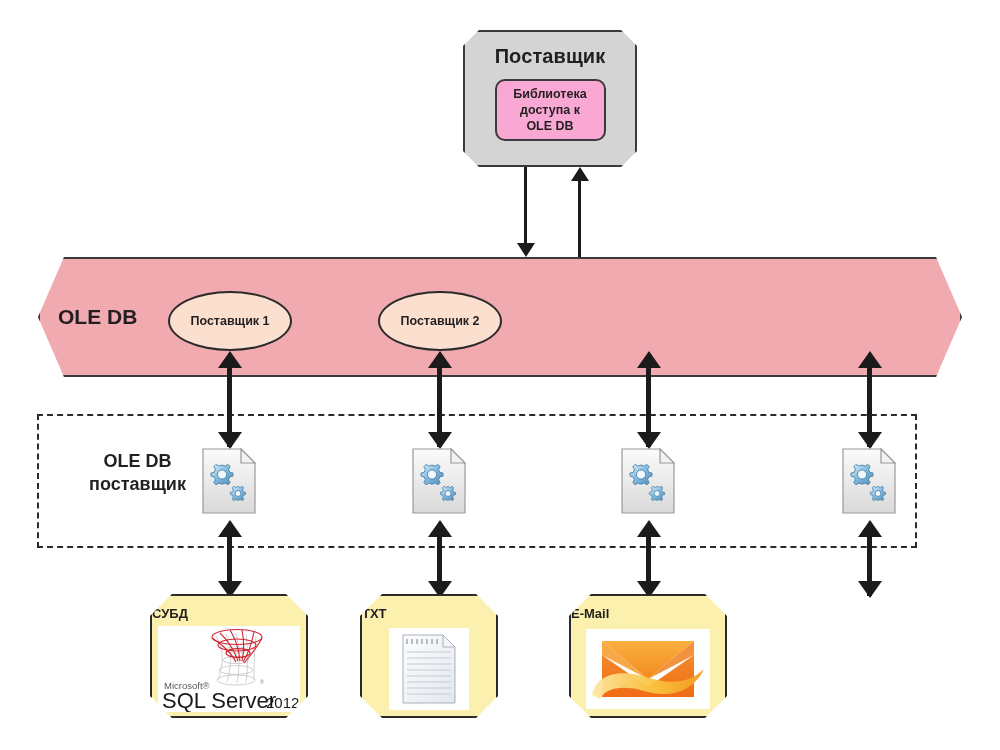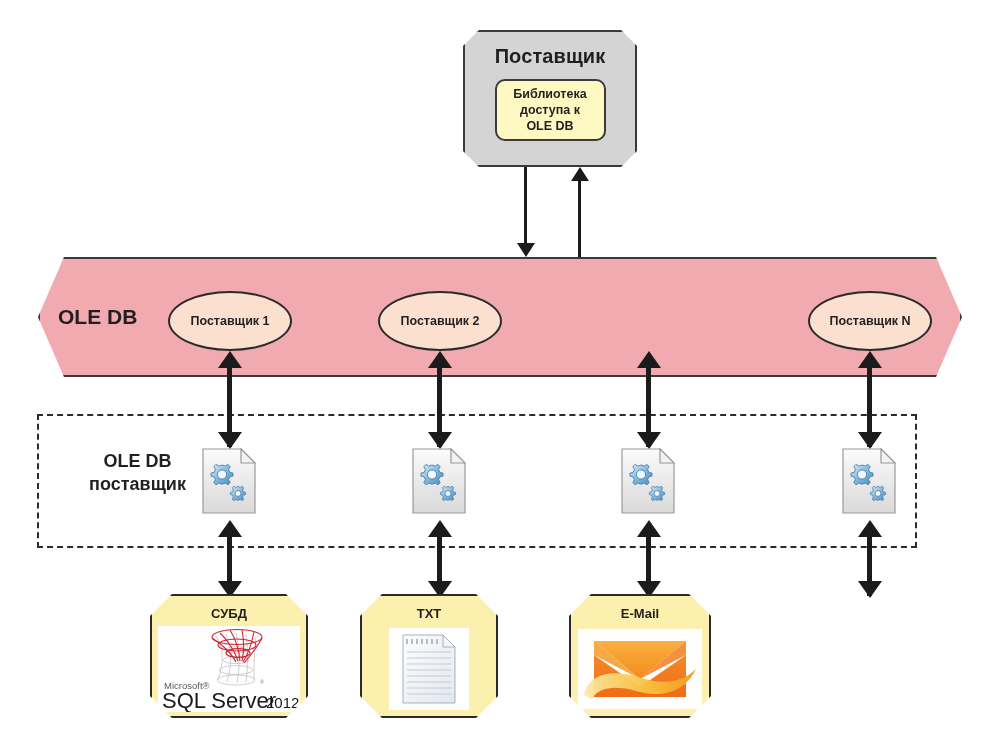--- a/index.html
+++ b/index.html
@@ -28,21 +28,21 @@
     display: flex; flex-direction: column; align-items: center;
     padding-top: 14px;
   }
   .app-title {
     font-size: 20px; font-weight: bold; letter-spacing: .1px;
     color: #231f20; line-height: 1;
   }
   .lib-box {
     margin-top: 13px;
     width: 111px; height: 62px;
-    background: #fef9c3;
+    background: #f9a8d4;
     border: 2px solid #3a3a3a;
     border-radius: 10px;
     display: flex; align-items: center; justify-content: center;
     text-align: center;
     font-size: 12.5px; font-weight: bold; line-height: 1.28;
     color: #231f20;
   }
 
   
   .vline {
@@ -112,21 +112,21 @@
 
   
   .doc-icon { position: absolute; width: 54px; height: 66px; }
 
   
   .leaf {
     height: 124px;
     border: 2px solid #2b2b2b;
     clip-path: polygon(22px 0, calc(100% - 22px) 0, 100% 22px, 100% calc(100% - 22px),
                        calc(100% - 22px) 100%, 22px 100%, 0 calc(100% - 22px), 0 22px);
-    display: flex; flex-direction: column; align-items: center;
+    display: flex; flex-direction: column; 
   }
   .leaf.yellow { background: #fbf0ae; }
   .leaf.pink   { background: #f0aab0; }
   .leaf-title {
     margin-top: 10px;
     font-size: 13px; font-weight: bold; color: #231f20;
   }
   .leaf-body {
     flex: 1; display: flex; align-items: center; justify-content: center;
     width: 100%;
@@ -160,21 +160,20 @@
   <div class="node" style="left:0;top:0;width:1000px;height:260px;">
     <div class="vline" style="left:578px; top:180px; height:78px;"></div>
     <div class="ahead up" style="left:571px; top:167px;"></div>
   </div>
 
   <div class="node band"></div>
   <div class="band-label">OLE DB</div>
 
   <div class="provider" style="left:168px; top:291px;">Поставщик 1</div>
   <div class="provider" style="left:378px; top:291px;">Поставщик 2</div>
-  <div class="provider" style="left:808px; top:291px;">Поставщик N</div>
 
   <div class="node dashed-zone"></div>
   <div class="zone-label" style="white-space: pre-line;">OLE DB
 поставщик</div>
 
   <div class="node fat" style="left:0;top:0;width:1000px;height:750px;">
 
     <div class="vline" style="left:227px; top:365px; height:82px;"></div>
     <div class="ahead up" style="left:218px; top:351px;"></div>
     <div class="ahead down" style="left:218px; top:432px;"></div>
@@ -349,21 +348,21 @@
           <line x1="28" y1="11" x2="28" y2="16"></line>
           <line x1="33" y1="11" x2="33" y2="16"></line>
           <line x1="38" y1="11" x2="38" y2="16"></line>
           <line x1="43" y1="11" x2="43" y2="16"></line>
           <line x1="48" y1="11" x2="48" y2="16"></line>
         </g>
       </svg>
     </div>
   </div>
 
-  <div class="node leaf yellow" style="left:569px; top:594px; width:142px;">
+  <div class="node leaf yellow" style="left:569px; top:594px; width:158px;">
     <div class="leaf-title">E-Mail</div>
     <div class="leaf-body">
       <svg class="logo-plate" width="124" height="80" viewBox="0 0 124 80" aria-hidden="true">
         <rect x="0" y="0" width="124" height="80" fill="#ffffff"></rect>
         <defs>
           <linearGradient id="envTop" x1="0" y1="0" x2="0" y2="1">
             <stop offset="0" stop-color="#fbb040"></stop>
               <stop offset="1" stop-color="#f28a1e"></stop>
           </linearGradient>
           <linearGradient id="envBody" x1="0" y1="0" x2="0" y2="1">

